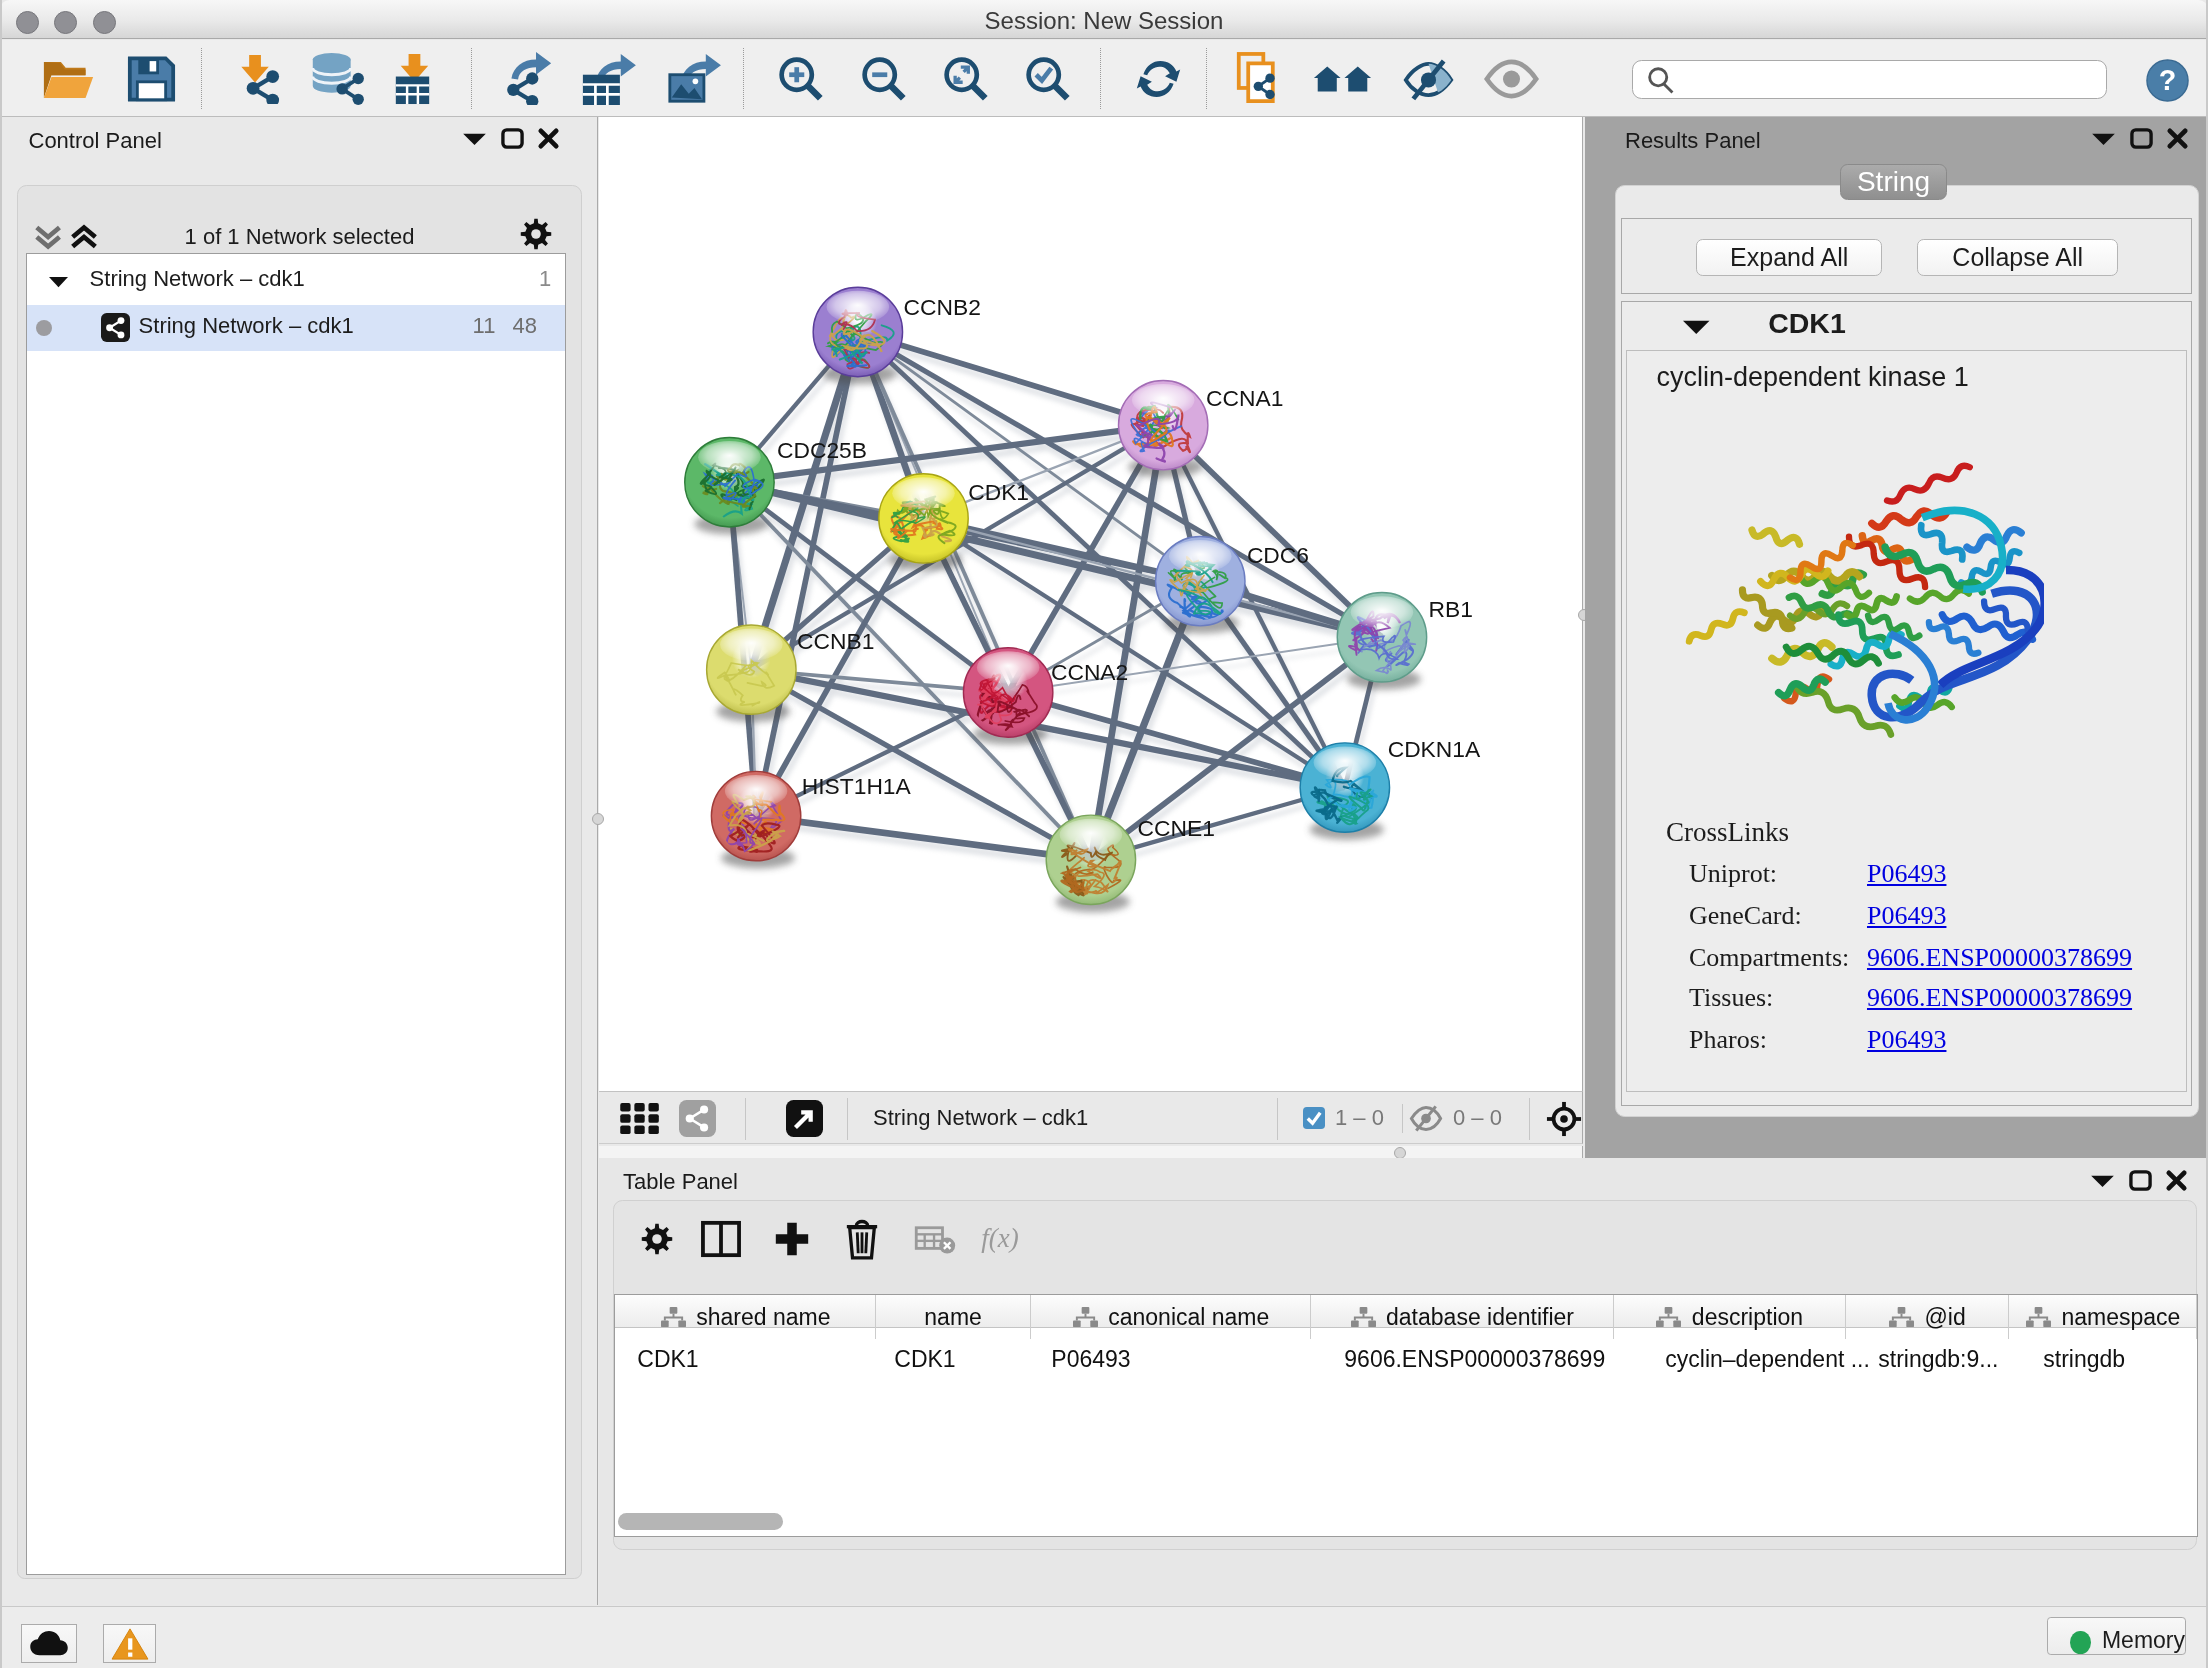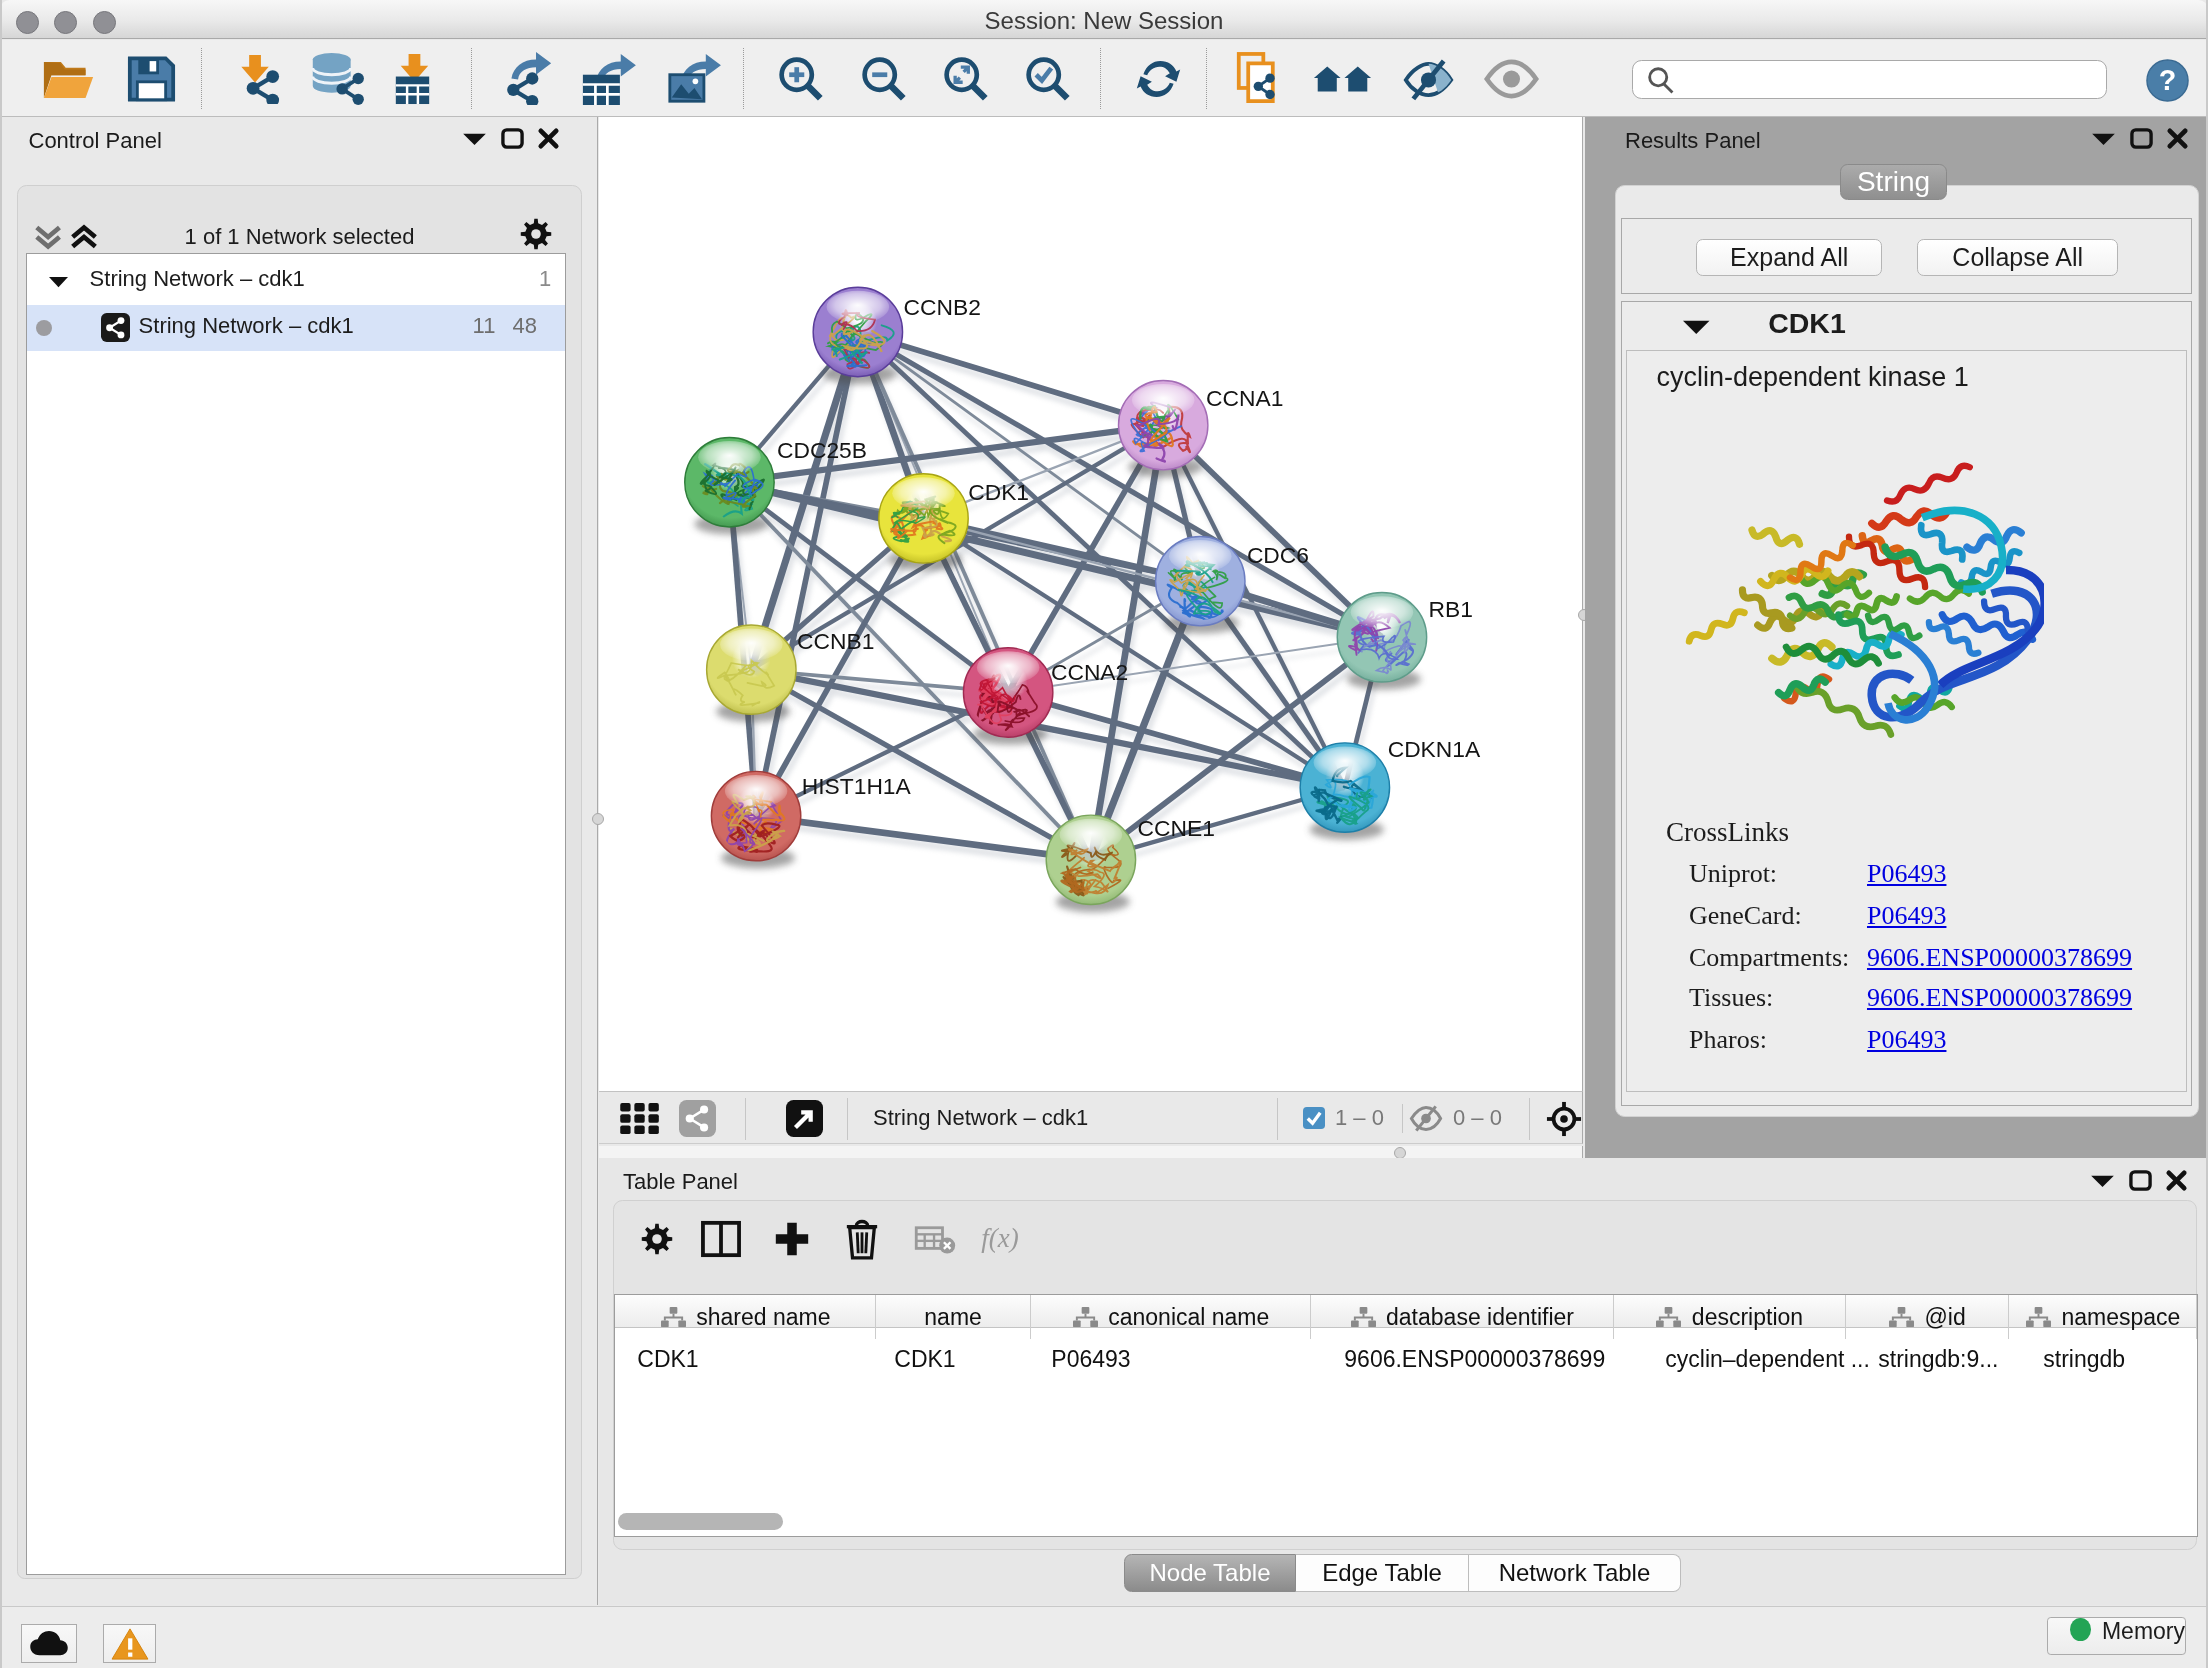--- a/index.html
+++ b/index.html
@@ -74,21 +74,21 @@
   border-right:1px solid #cccccc; font-size:23px; color:#111; }
 .td { position:absolute; top:51px; font-size:23px; color:#111; }
 #tbl-scroll { position:absolute; left:2.9px; bottom:5.7px; width:165px; height:17px; background:#b5b5b5; border-radius:8.6px; }
 #tbl-tabs { position:absolute; left:525px; top:396px; height:37px; display:flex; }
 
 
 #statusbar { left:0; top:1606px; width:2208px; height:62px; background:#ececec; border-top:1px solid #c9c9c9; }
 .sq-btn { position:absolute; top:17px; width:56px; height:39px; background:linear-gradient(#f8f8f8,#eeeeee);
   border:1px solid #ababab; display:flex; align-items:center; justify-content:center; }
 #membtn { position:absolute; right:22px; top:9.5px; width:139px; height:38px; background:linear-gradient(#f8f8f8,#ececec);
-  border:1px solid #ababab; border-radius:3.8px; display:flex; align-items:flex-start; justify-content:center; gap:11.4px; font-size:23px;padding-left:22px; }
+  border:1px solid #ababab; border-radius:3.8px; display:flex; align-items:flex-end; justify-content:center; gap:11.4px; font-size:23px;padding-left:22px; }
 .grip { position:absolute; width:12.4px; height:12.4px; border-radius:50%; background:#d6d6d6; border:1px solid #a8a8a8; }
 </style>
 </head>
 <body>
 
 <div id="titlebar" class="abs">
   <div class="light" style="left:16px"></div>
   <div class="light" style="left:54px"></div>
   <div class="light" style="left:93px"></div>
   <div id="title-text">Session: New Session</div>
@@ -1039,25 +1039,20 @@
       <div class="td" style="left:22px;">CDK1</div>
       <div class="td" style="left:279px;">CDK1</div>
       <div class="td" style="left:436px;">P06493</div>
       <div class="td" style="left:729px;">9606.ENSP00000378699</div>
       <div class="td" style="left:1050px;">cyclin–dependent ...</div>
       <div class="td" style="left:1263px;">stringdb:9...</div>
       <div class="td" style="left:1428px;">stringdb</div>
       <div id="tbl-scroll"></div>
     </div>
   </div>
-  <div id="tbl-tabs">
-    <div class="tab first sel" style="width:172px">Node Table</div>
-    <div class="tab" style="width:173px">Edge Table</div>
-    <div class="tab last" style="width:212px">Network Table</div>
-  </div>
 </div>
 
 <div id="statusbar" class="abs">
   <div class="sq-btn" style="left:21px;">
       <svg width="42" height="30" viewBox="0 0 44 32">
 <path d="M12 28 C5 28 2 23 2 19 C2 14 6 11 10 11 C12 5 17 2 22 2 C28 2 33 6 34 12 C39 12 42 16 42 20 C42 25 38 28 34 28 Z" fill="#111"></path>
 </svg>
     </div>
   <div class="sq-btn" style="left:103px; width:53px;">
       <svg width="40" height="34" viewBox="0 0 42 36">

